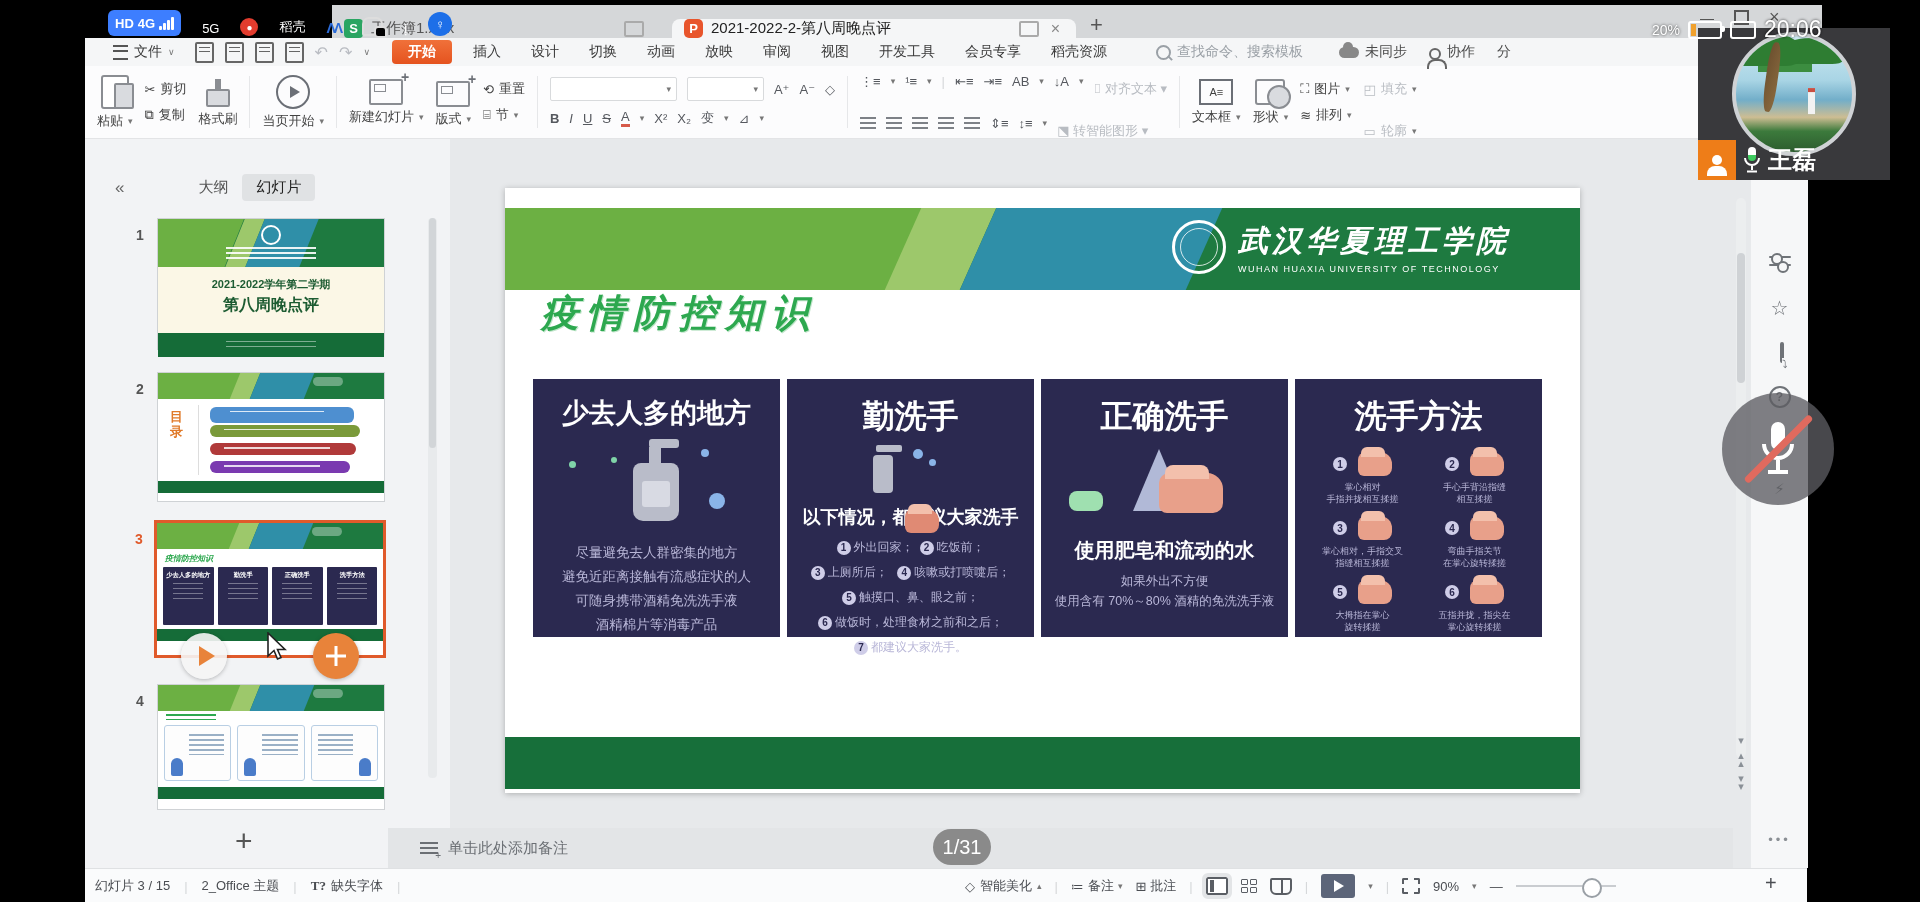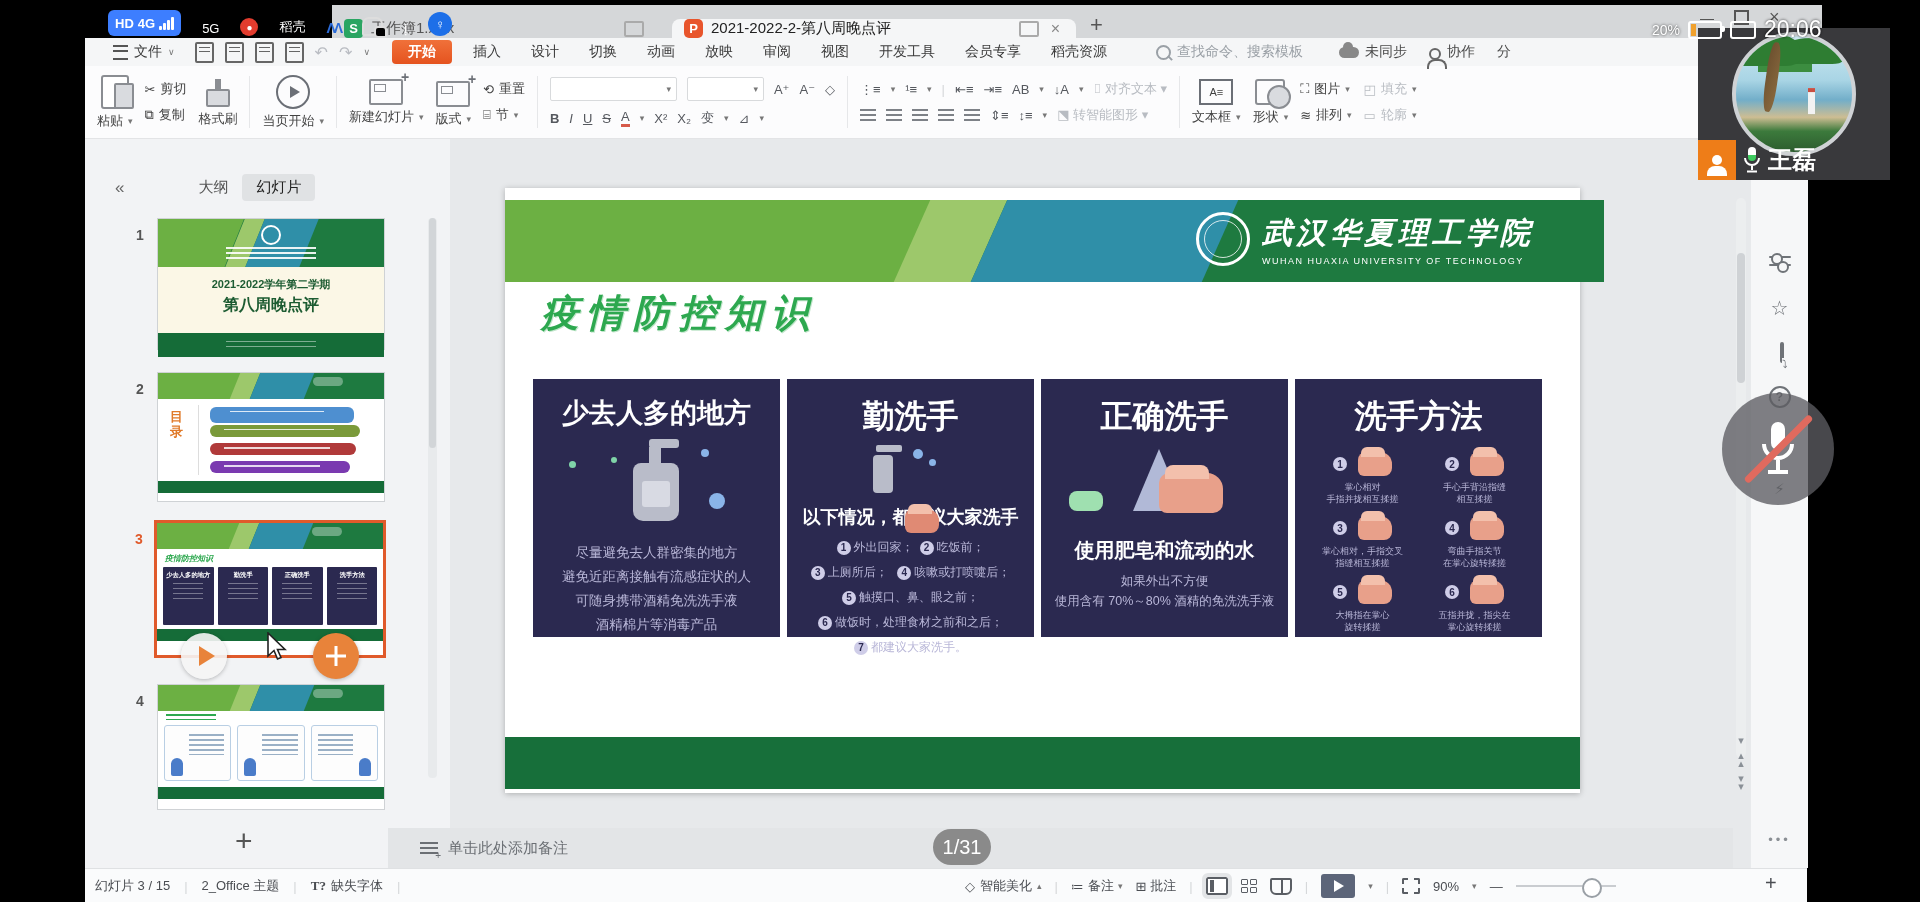--- a/index.html
+++ b/index.html
@@ -66,21 +66,21 @@
   .ibrush:before{content:"";position:absolute;left:7px;top:-12px;width:6px;height:10px;background:#8a8d92;}
   .iplay{width:30px;height:30px;border:2px solid #6b6f76;border-radius:50%;display:flex;align-items:center;justify-content:center;}
   .iplay i{width:0;height:0;border-left:10px solid #6b6f76;border-top:6px solid transparent;border-bottom:6px solid transparent;margin-left:3px;}
   .islide{width:30px;height:22px;border:2px solid #8a8d92;border-radius:2px;position:relative;}
   .islide:before{content:"";position:absolute;left:3px;top:3px;width:10px;height:6px;border:1.5px solid #8a8d92;}
   .islide:after{content:"+";position:absolute;right:-8px;top:-12px;font-size:14px;font-weight:bold;color:#6b6f76;}
   .combo{width:120px;height:22px;border:1px solid #d8dadc;background:#fff;border-radius:2px;display:flex;align-items:center;justify-content:flex-end;padding-right:5px;color:#999;}
   .combo.small{width:70px;}
   .fmtrow{display:flex;align-items:center;gap:10px;color:#55585e;}
   .fmtrow b{font-weight:bold;}
-  .grey{color:#b8bcc2;}
+  .grey{color:#b8bcc2;margin-top:16px;}
   .alignico{display:inline-block;width:16px;height:12px;background:
     repeating-linear-gradient(180deg,#7d8187 0 2px,transparent 2px 5px);}
   
   .content{position:absolute;left:85px;top:138px;width:1722px;height:764px;background:#e7e9eb;}
   .leftpanel{position:absolute;left:0;top:0;width:365px;height:730px;background:#f2f3f5;}
   .lp-head{position:absolute;left:0;top:36px;width:100%;display:flex;align-items:center;font-size:15px;color:#555;}
   .lp-tab{padding:4px 14px;border-radius:4px;}
   .lp-tab.on{background:#e0e2e4;color:#222;}
   .thumb{position:absolute;left:72px;width:226px;background:#fff;border:1px solid #cfd2d5;}
   .thumb .num{position:absolute;left:-22px;top:8px;font-size:14px;color:#555;font-weight:bold;}
@@ -94,21 +94,21 @@
   .minipanel{background:#2b2950;border-radius:1px;position:relative;flex:1;margin:0 2px;color:#fff;text-align:center;}
   .minipanel b{font-size:7px;display:block;margin-top:3px;transform:scale(.9);white-space:nowrap;overflow:hidden;}
   .playov{position:absolute;width:46px;height:46px;border-radius:50%;background:rgba(245,245,245,.9);display:flex;align-items:center;justify-content:center;box-shadow:0 1px 4px rgba(0,0,0,.25);}
   .playov i{width:0;height:0;border-left:16px solid #e8833a;border-top:10px solid transparent;border-bottom:10px solid transparent;margin-left:5px;}
   .plusov{position:absolute;width:46px;height:46px;border-radius:50%;background:#e8833a;box-shadow:0 1px 4px rgba(0,0,0,.25);}
   .plusov:before,.plusov:after{content:"";position:absolute;background:#fff;left:50%;top:50%;}
   .plusov:before{width:20px;height:3px;transform:translate(-50%,-50%);}
   .plusov:after{width:3px;height:20px;transform:translate(-50%,-50%);}
   
   .canvas{position:absolute;left:420px;top:50px;width:1075px;height:605px;background:#fff;box-shadow:0 1px 6px rgba(0,0,0,.25);}
-  .header-band{position:absolute;left:0;top:12px;width:100%;height:82px;background:#1e7a40;overflow:hidden;padding-left:24px;}
+  .header-band{position:absolute;left:0;top:20px;width:100%;height:82px;background:#1e7a40;overflow:hidden;}
   .hb1{position:absolute;left:-30px;top:0;bottom:0;width:40%;background:#6cb043;transform:skewX(-24deg);}
   .hb2{position:absolute;left:37%;top:0;bottom:0;width:7%;background:#9dc86b;transform:skewX(-24deg);}
   .hb3{position:absolute;left:44%;top:0;bottom:0;width:21%;background:#2f8fa8;transform:skewX(-24deg);}
   .logo{position:absolute;right:70px;top:12px;display:flex;align-items:center;gap:12px;color:#fff;}
   .seal{width:48px;height:48px;border:3px solid #fff;border-radius:50%;position:relative;}
   .seal:before{content:"";position:absolute;inset:5px;border:1px solid rgba(255,255,255,.8);border-radius:50%;}
   .logotxt .cn{font-family:"DejaVu Serif","Liberation Serif",serif;font-style:italic;font-weight:bold;font-size:30px;letter-spacing:4px;}
   .logotxt .en{font-size:9px;letter-spacing:1.5px;margin-top:2px;}
   .slide-title{position:absolute;left:36px;top:100px;font-family:"DejaVu Serif","Liberation Serif",serif;font-style:italic;font-weight:bold;font-size:38px;color:#2da84f;letter-spacing:8px;text-shadow:1px 1px 0 rgba(45,168,79,.3);}
   .npanel{position:absolute;top:191px;width:247px;height:258px;background:#2b2950;color:#fff;text-align:center;}

